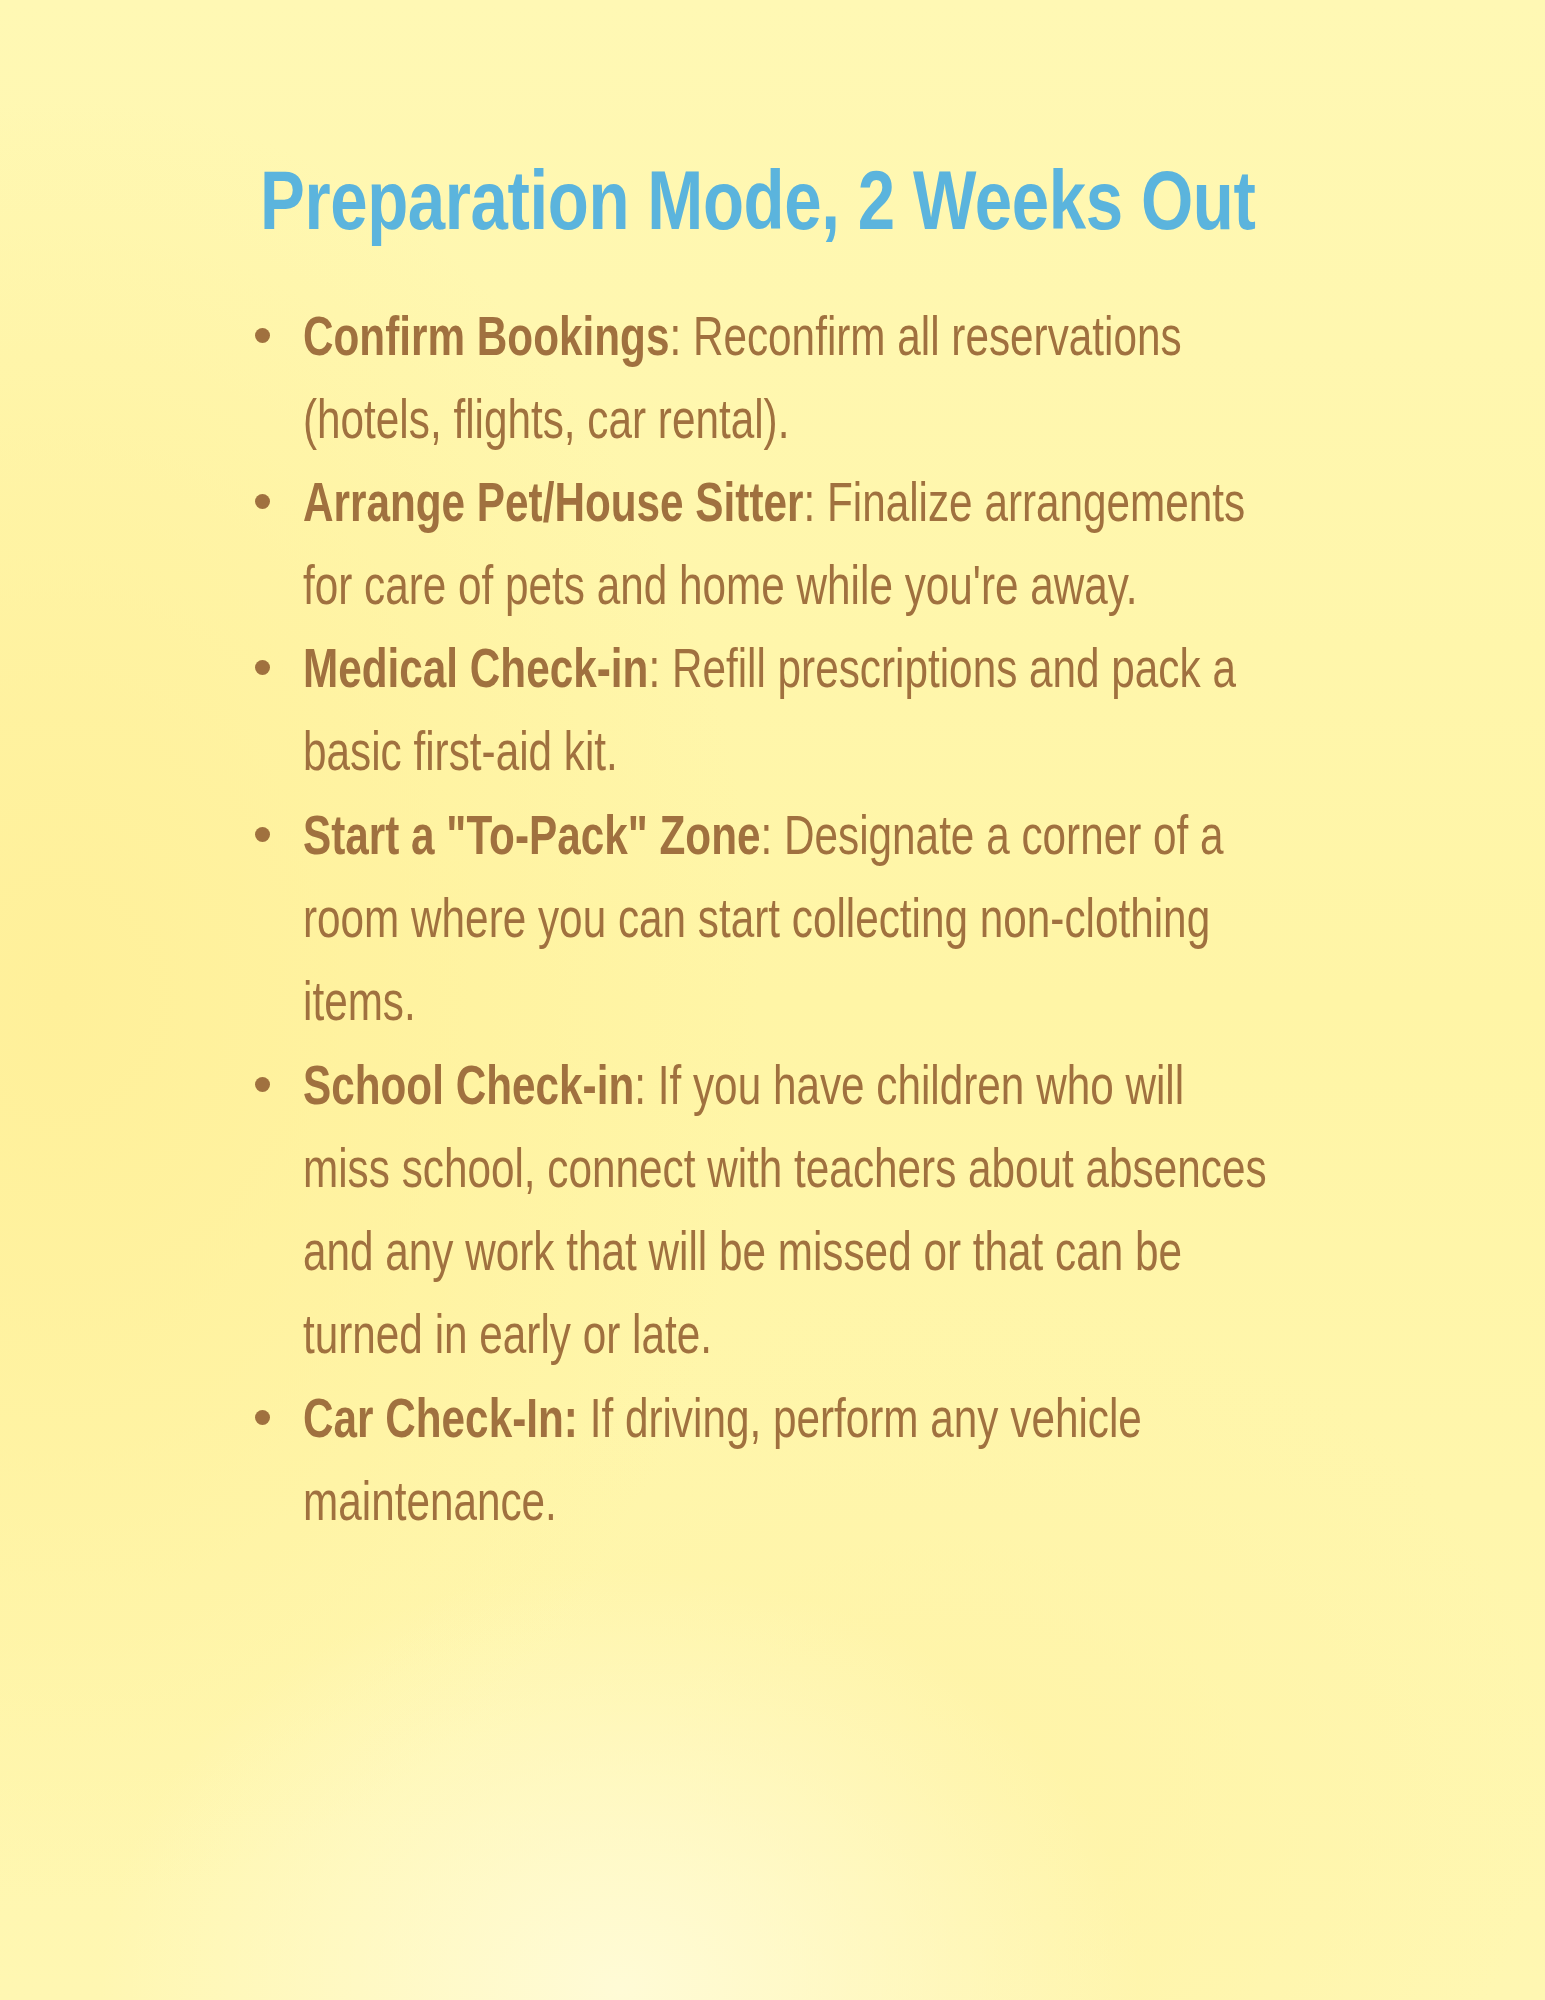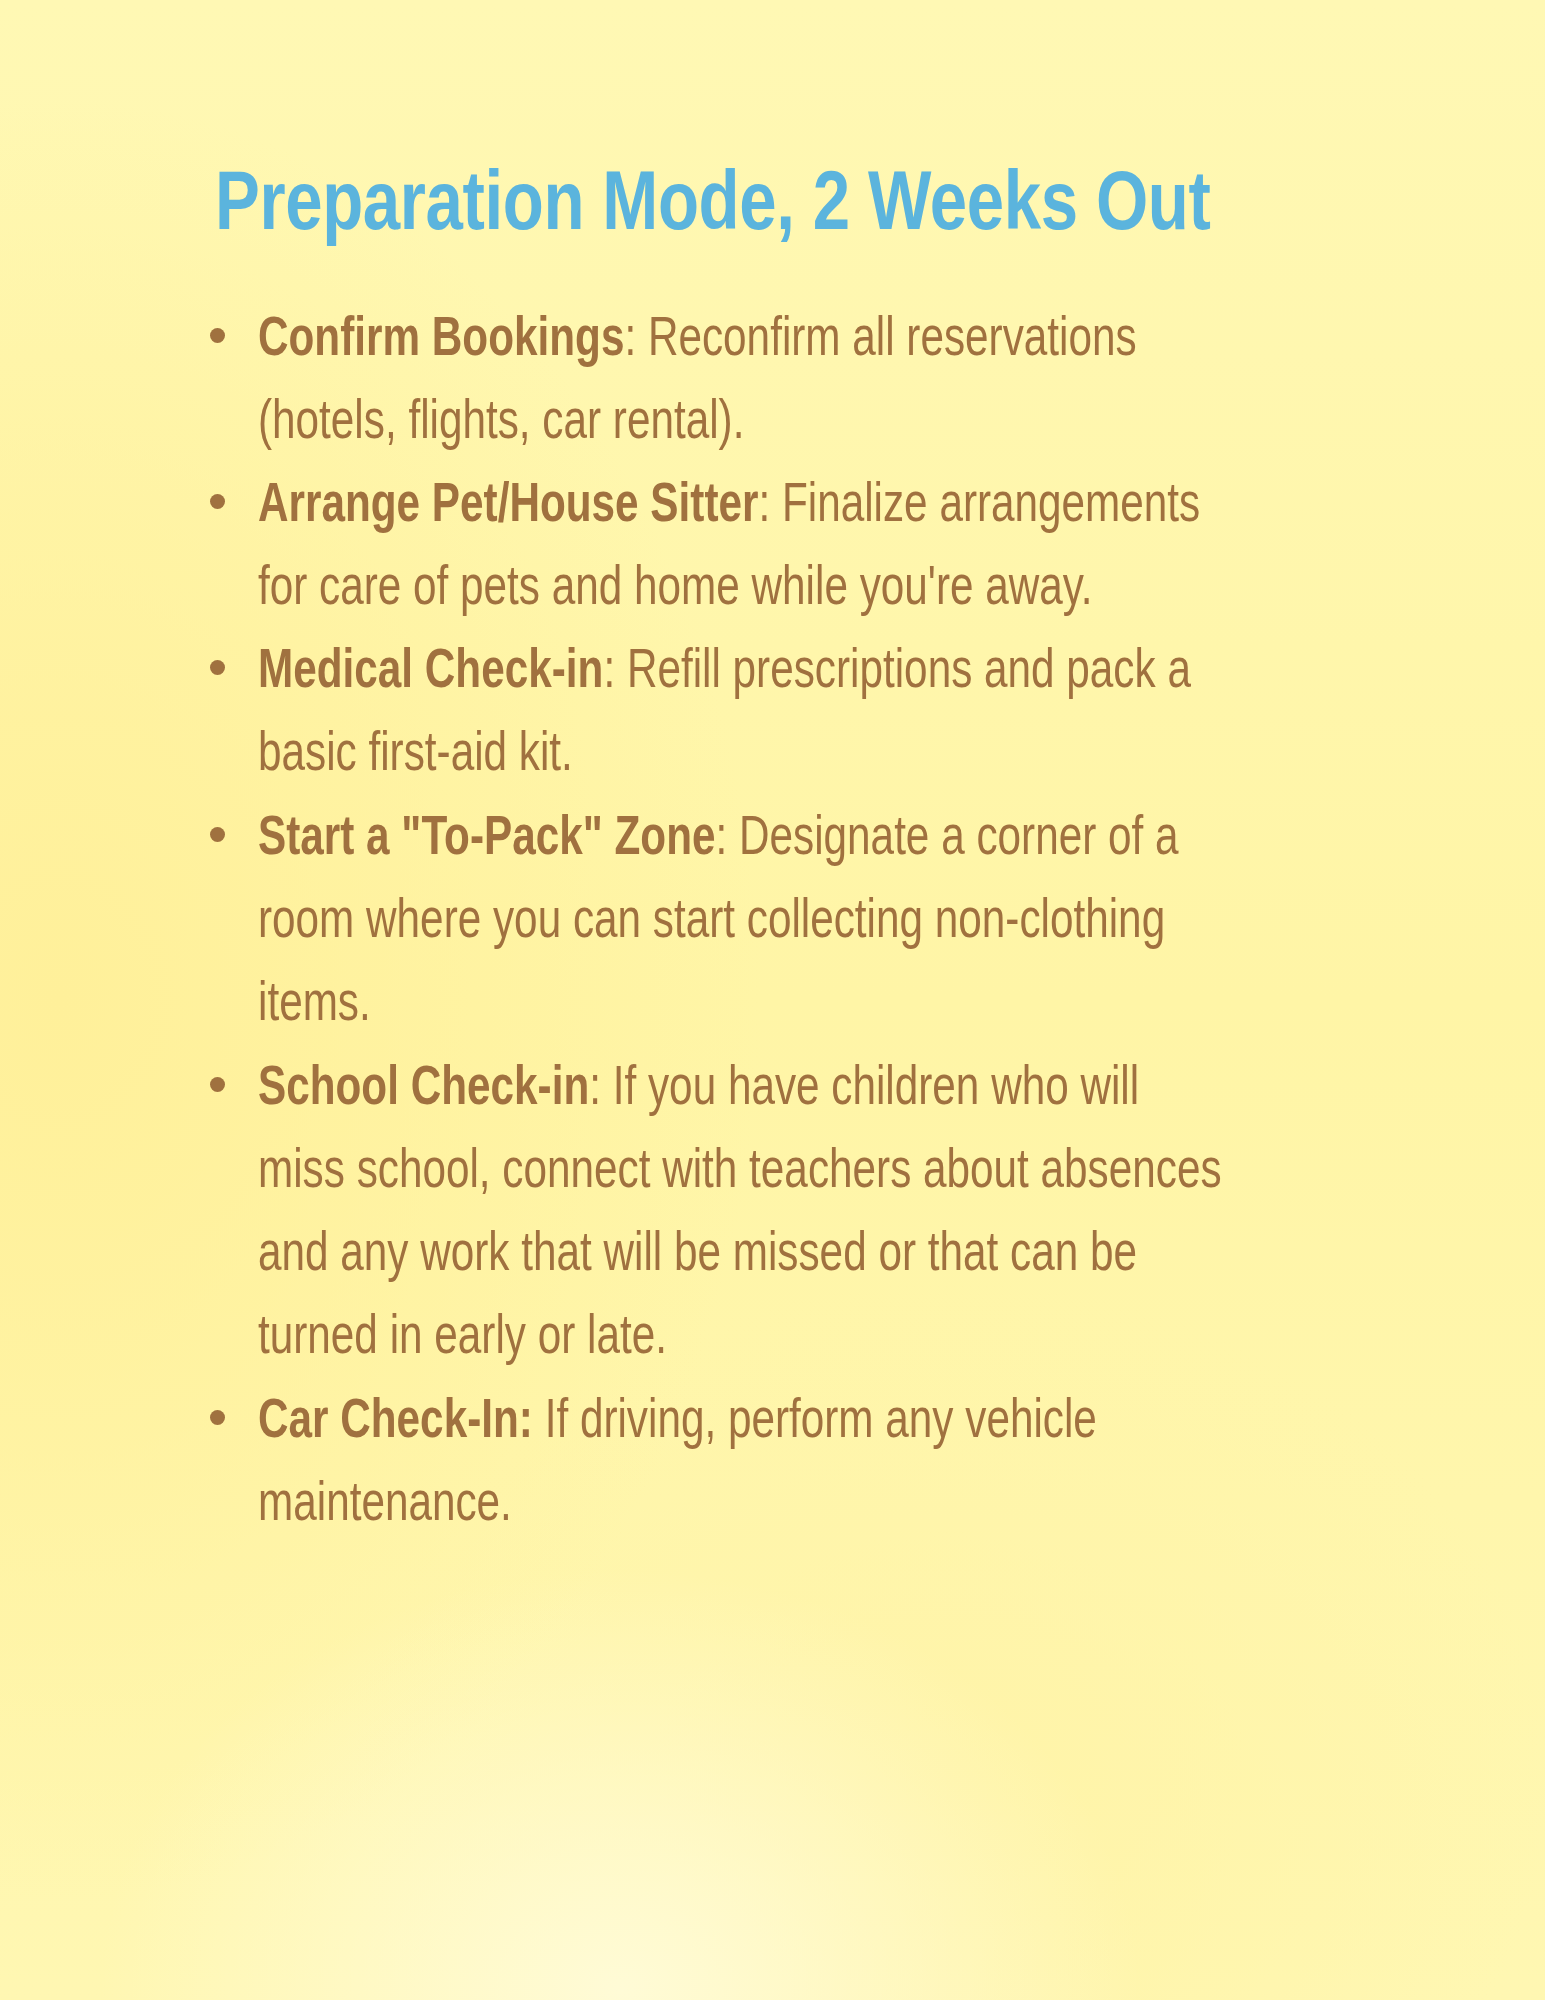--- a/index.html
+++ b/index.html
@@ -4,21 +4,21 @@
 <style>
   html, body { margin: 0; padding: 0; }
   body {
     width: 1545px; height: 2000px; overflow: hidden; position: relative;
     background:
       radial-gradient(ellipse 520px 420px at 620px 1990px, #fffbd6 0%, rgba(255,251,214,0) 100%),
       radial-gradient(ellipse 700px 900px at 60px 1000px, #fff09a 0%, rgba(255,240,154,0) 100%),
       radial-gradient(ellipse 600px 500px at 950px 1780px, #fff4a8 0%, rgba(255,244,168,0) 100%),
       linear-gradient(180deg, #fff8b4 0%, #fff5a6 50%, #fff7b2 100%);
   }
-  .page { position: absolute; inset: 0; }
+  .page { position: absolute; inset: 0; margin-left: 45px; }
   .title {
     position: absolute; left: 215px; top: 150px;
     font-family: "Liberation Sans", sans-serif; font-weight: bold;
     font-size: 84px; line-height: 100px; color: #5bb4dd;
     white-space: nowrap; transform-origin: 0 0; transform: scaleX(0.80);
     letter-spacing: -0.5px;
   }
   .line {
     position: absolute; left: 258px;
     font-family: "Liberation Sans", sans-serif;

